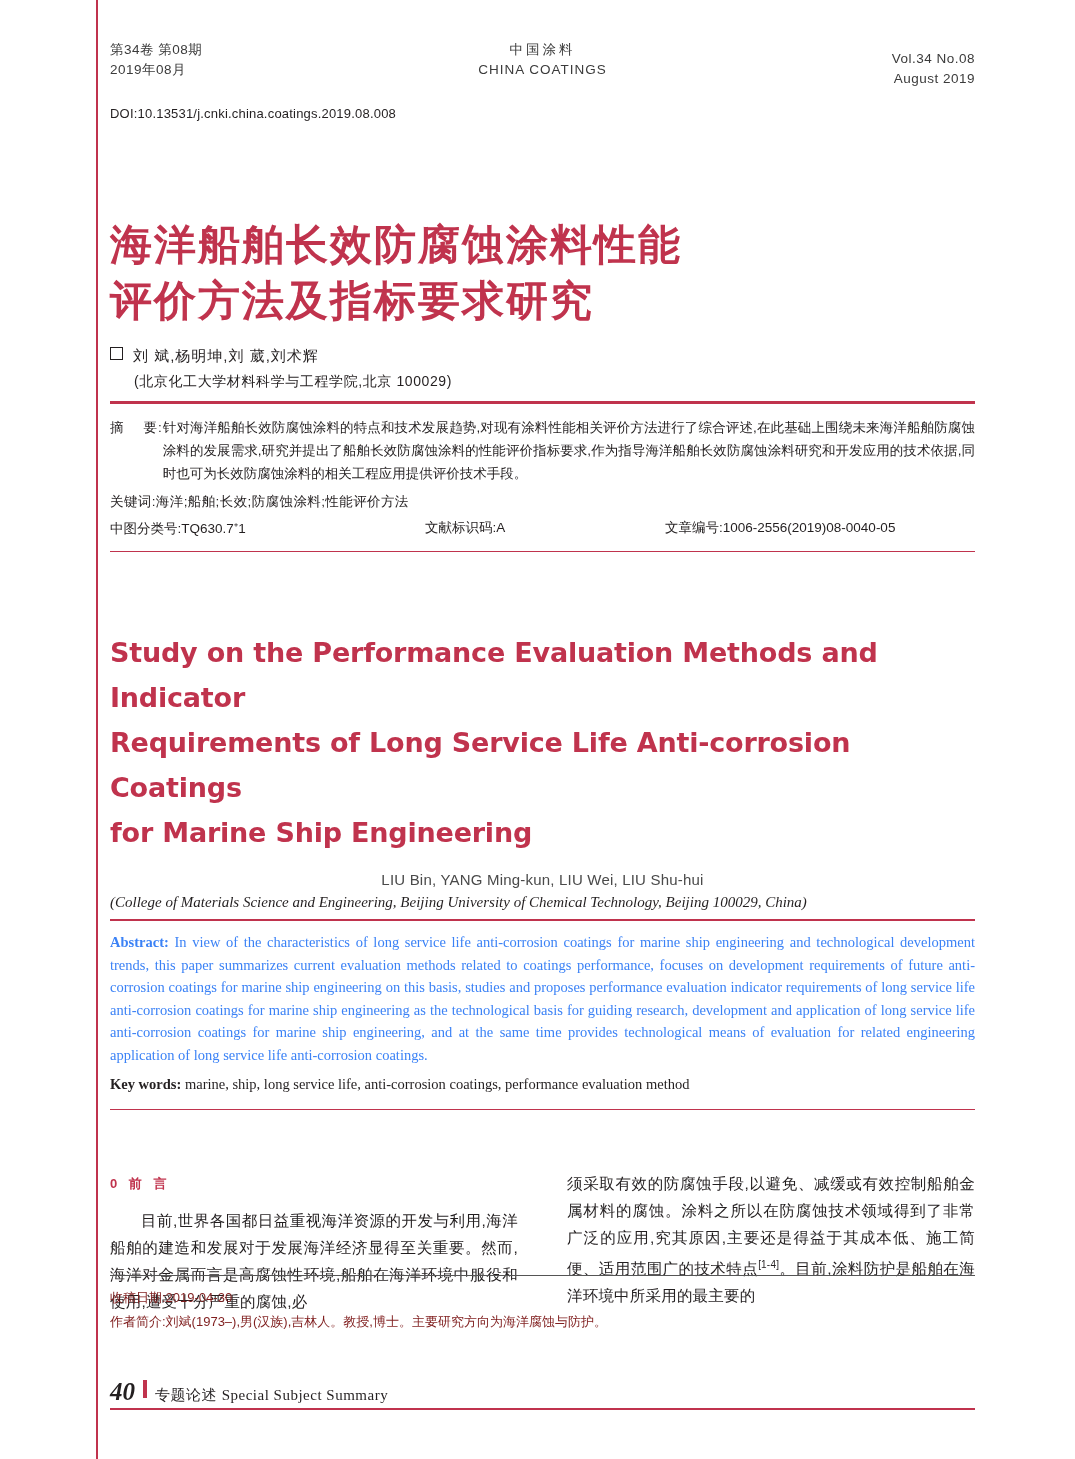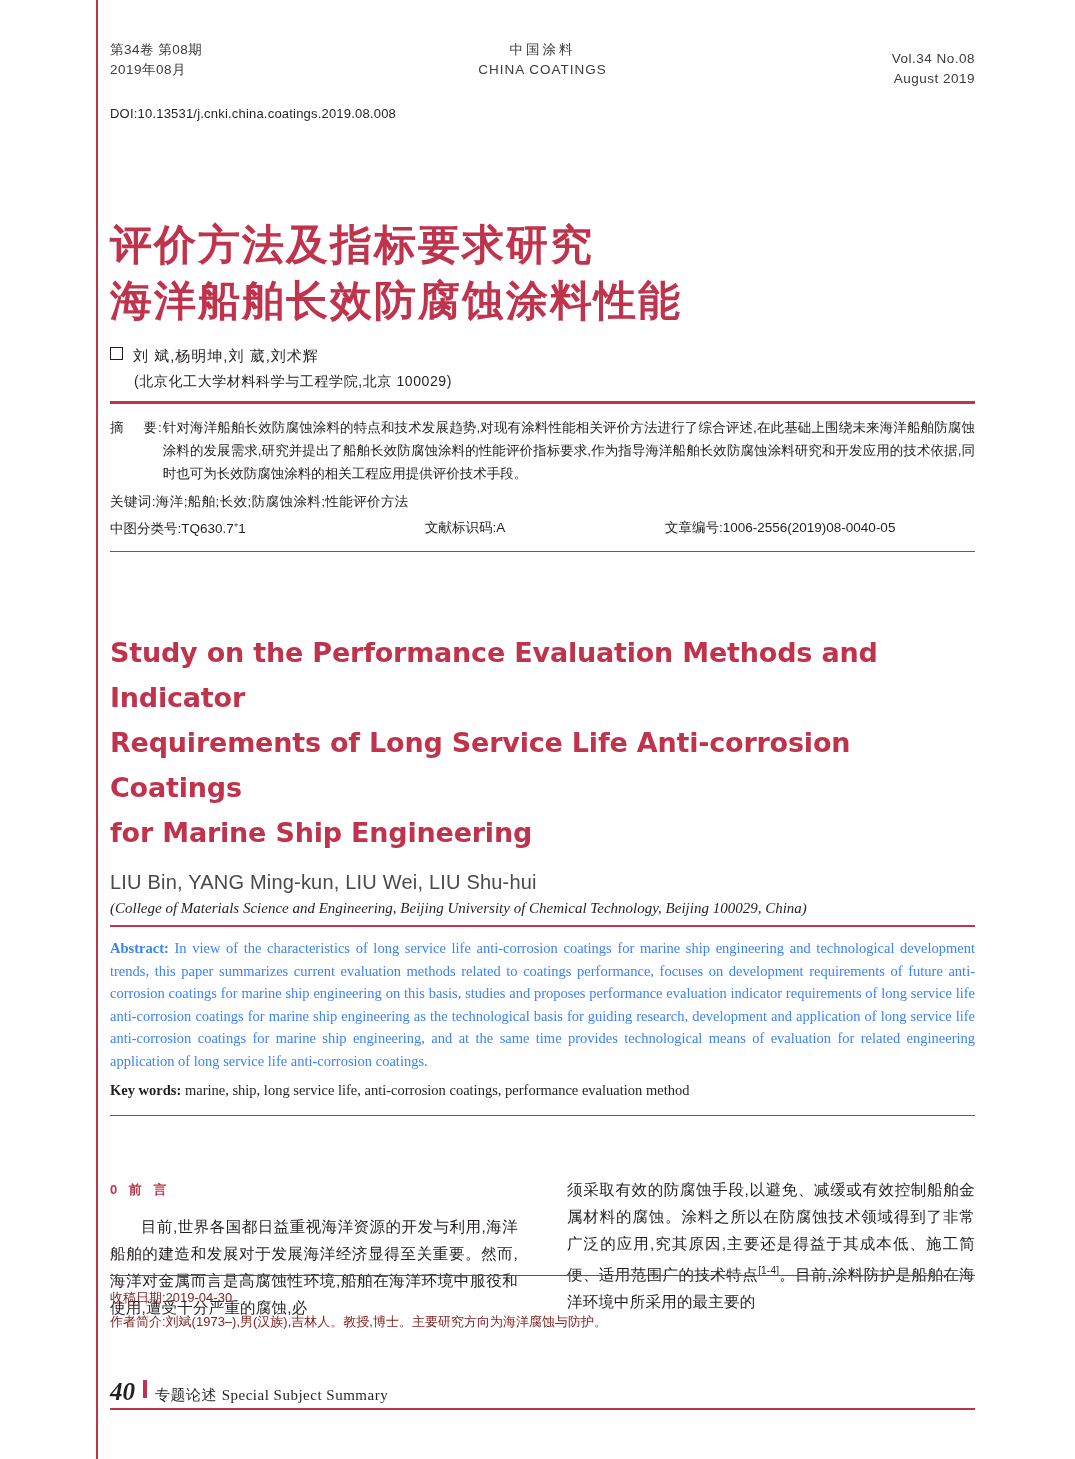--- a/index.html
+++ b/index.html
@@ -165,23 +165,24 @@
   .en-title {
     color: #c0334d;
     font-family: "DejaVu Sans", "Liberation Sans", sans-serif;
     font-weight: bold;
     font-size: 27px;
     line-height: 45px;
     letter-spacing: -0.2px;
   }
   .en-authors {
     margin-top: 16px;
-    font-size: 20px;
+    font-size: 15px;
     color: #4a4a4a;
     letter-spacing: 0.2px;
+    text-align: center;
   }
   .en-affil {
     margin-top: 6px;
     font-family: "Liberation Serif", serif;
     font-style: italic;
     font-size: 15px;
     color: #231f20;
   }
   .en-abs {
     margin-top: 10px;
@@ -305,22 +306,22 @@
       </div>
       <div class="right">
         <div>Vol.34  No.08</div>
         <div>August  2019</div>
       </div>
     </div>
 
     <div class="doi">DOI:10.13531/j.cnki.china.coatings.2019.08.008</div>
 
     <div class="cn-title-block">
+      <div class="cn-title">海洋船舶长效防腐蚀涂料性能</div>
       <div class="cn-title">评价方法及指标要求研究</div>
-      <div class="cn-title">海洋船舶长效防腐蚀涂料性能</div>
 
       <div class="cn-authors">
         <span class="sq"></span><span>刘    斌,杨明坤,刘    葳,刘术辉</span>
       </div>
       <div class="cn-affil">(北京化工大学材料科学与工程学院,北京 100029)</div>
     </div>
 
     <div class="rule-thick"></div>
 
     <div class="cn-abs">

